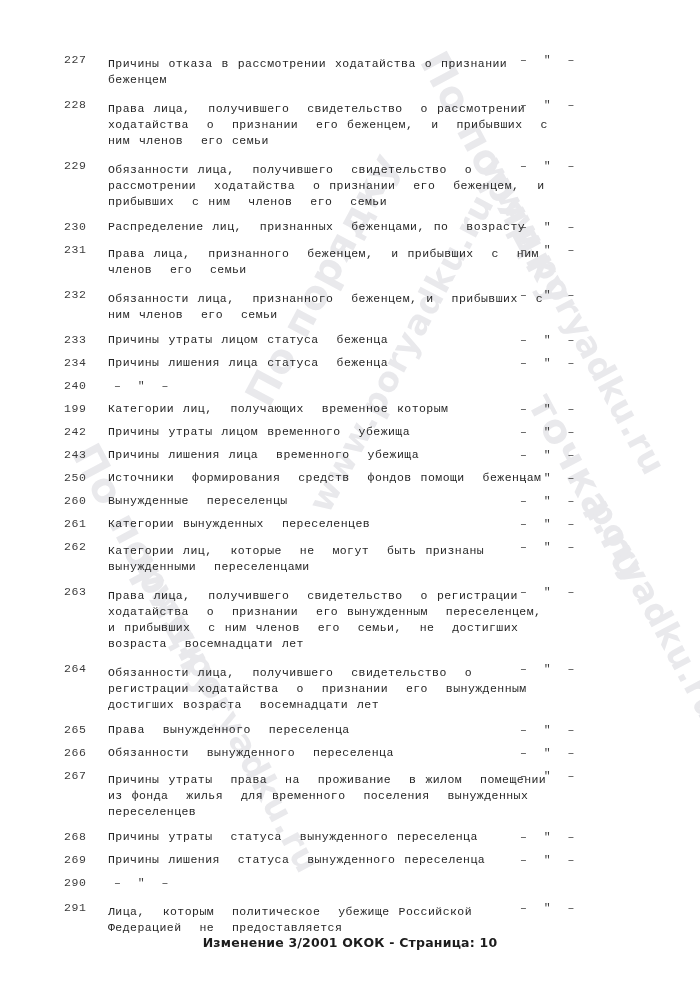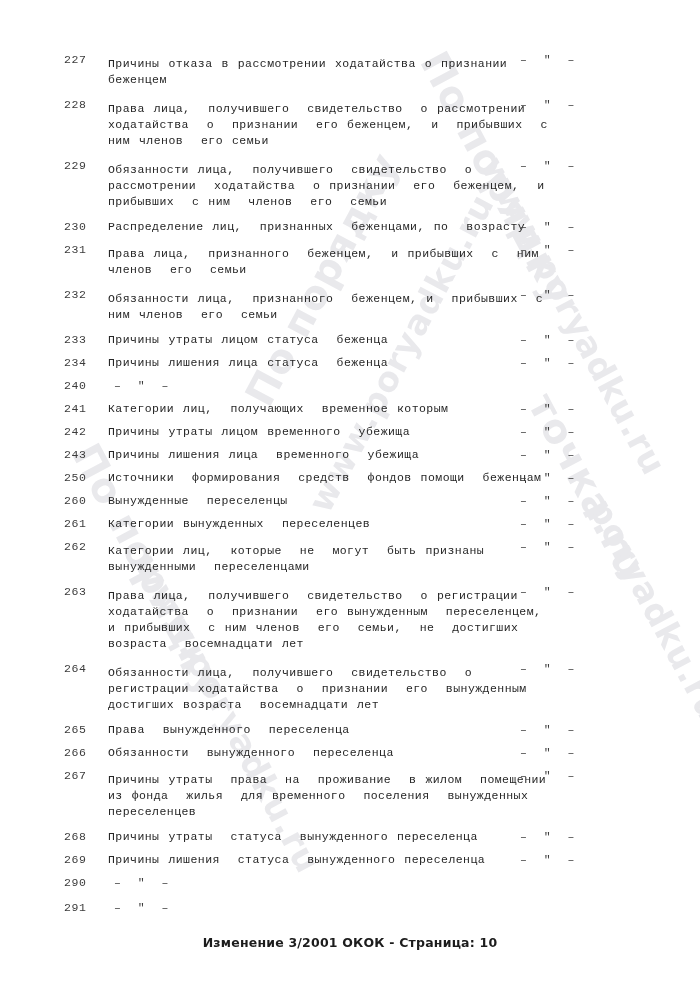--- a/index.html
+++ b/index.html
@@ -200,21 +200,21 @@
         <div class="desc">
           <span class="ln">Причины лишения лица статуса  беженца</span>
         </div>
         <div class="ditto">–  "  –</div>
       </div>
       <div class="row tight">
         <div class="code">240</div>
         <div class="ditto">–  "  –</div>
       </div>
       <div class="row tight">
-        <div class="code">241</div>
+        <div class="code">199</div>
         <div class="desc">
           <span class="ln">Категории лиц,  получающих  временное которым</span>
         </div>
         <div class="ditto">–  "  –</div>
       </div>
       <div class="row tight">
         <div class="code">242</div>
         <div class="desc">
           <span class="ln">Причины утраты лицом временного  убежища</span>
         </div>
@@ -311,20 +311,24 @@
           <span class="ln">Причины лишения  статуса  вынужденного переселенца</span>
         </div>
         <div class="ditto">–  "  –</div>
       </div>
       <div class="row multi">
         <div class="code">290</div>
         <div class="ditto">–  "  –</div>
       </div>
       <div class="row multi">
         <div class="code">291</div>
+        <div class="desc">
+          <span class="ln">Лица,  которым  политическое  убежище Российской</span>
+          <span class="ln">Федерацией  не  предоставляется</span>
+        </div>
         <div class="ditto">–  "  –</div>
       </div>
     </div>
 
   <div id="footer">
     <span id="footer-text">Изменение 3/2001 ОКОК - Страница: 10</span>
   </div>
 
 </div>
 

